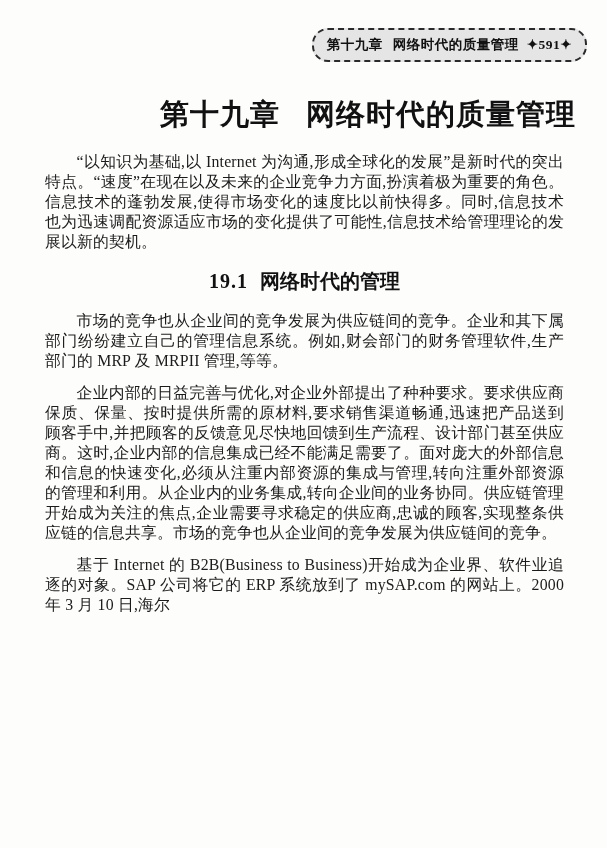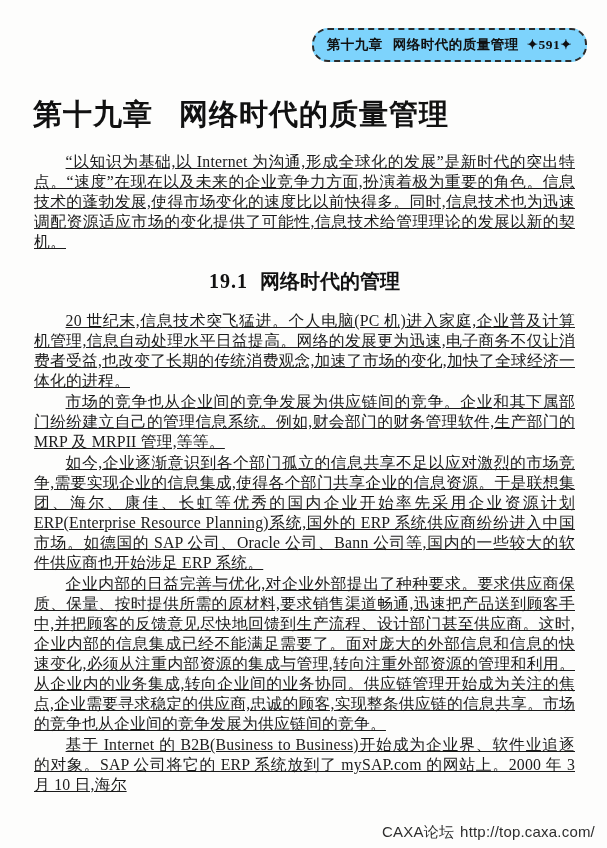--- a/index.html
+++ b/index.html
@@ -23,50 +23,49 @@
     top: 28px;
     right: 20px;
     border: 2.5px dashed #2b2b2b;
     border-radius: 16px;
     padding: 6px 13px 6px 13px;
     font-weight: bold;
     font-size: 13.5px;
     letter-spacing: 0.5px;
     white-space: nowrap;
     color: #111;
-    background: #7dd3fc;
+    background: #e5e5e5;
   }
   .header-badge .sep { display: inline-block; width: 10px; }
   .header-badge .sep2 { display: inline-block; width: 8px; }
 
   .content {
     position: absolute;
     left: 33px;
     top: 0;
     width: 543px;
   }
   h1.chapter-title {
     margin: 93px 0 0 0;
-    text-align: left;
+    text-align: right;
     font-size: 29px;
     font-weight: 900;
     letter-spacing: 1px;
     line-height: 42px;
     color: #111;
   }
   h1.chapter-title .title-gap { display: inline-block; width: 26px; }
 
   p.body-par {
-    margin: 1px;
+    margin: 12px;
     font-size: 15.8px;
     line-height: 20px;
     text-align: justify;
     text-indent: 2em;
     letter-spacing: 0.2px;
-    text-decoration: underline;
   }
   p.intro-par { margin-top: 17px; }
 
   h2.section-heading {
     margin: 16px 0 17px 0;
     text-align: center;
     font-size: 20px;
     font-weight: 900;
     line-height: 26px;
     color: #111;
@@ -99,25 +98,20 @@
     <h1 class="chapter-title">
       <span>第十九章</span><span class="title-gap"></span><span>网络时代的质量管理</span>
     </h1>
 
     <p class="body-par intro-par">“以知识为基础,以 Internet 为沟通,形成全球化的发展”是新时代的突出特点。“速度”在现在以及未来的企业竞争力方面,扮演着极为重要的角色。信息技术的蓬勃发展,使得市场变化的速度比以前快得多。同时,信息技术也为迅速调配资源适应市场的变化提供了可能性,信息技术给管理理论的发展以新的契机。</p>
 
     <h2 class="section-heading">
       <span class="num">19.1</span><span>网络时代的管理</span>
     </h2>
 
-    <p class="body-par">20 世纪末,信息技术突飞猛进。个人电脑(PC 机)进入家庭,企业普及计算机管理,信息自动处理水平日益提高。网络的发展更为迅速,电子商务不仅让消费者受益,也改变了长期的传统消费观念,加速了市场的变化,加快了全球经济一体化的进程。</p>
     <p class="body-par">市场的竞争也从企业间的竞争发展为供应链间的竞争。企业和其下属部门纷纷建立自己的管理信息系统。例如,财会部门的财务管理软件,生产部门的 MRP 及 MRPII 管理,等等。</p>
-    <p class="body-par">如今,企业逐渐意识到各个部门孤立的信息共享不足以应对激烈的市场竞争,需要实现企业的信息集成,使得各个部门共享企业的信息资源。于是联想集团、海尔、康佳、长虹等优秀的国内企业开始率先采用企业资源计划 ERP(Enterprise Resource Planning)系统,国外的 ERP 系统供应商纷纷进入中国市场。如德国的 SAP 公司、Oracle 公司、Bann 公司等,国内的一些较大的软件供应商也开始涉足 ERP 系统。</p>
     <p class="body-par">企业内部的日益完善与优化,对企业外部提出了种种要求。要求供应商保质、保量、按时提供所需的原材料,要求销售渠道畅通,迅速把产品送到顾客手中,并把顾客的反馈意见尽快地回馈到生产流程、设计部门甚至供应商。这时,企业内部的信息集成已经不能满足需要了。面对庞大的外部信息和信息的快速变化,必须从注重内部资源的集成与管理,转向注重外部资源的管理和利用。从企业内的业务集成,转向企业间的业务协同。供应链管理开始成为关注的焦点,企业需要寻求稳定的供应商,忠诚的顾客,实现整条供应链的信息共享。市场的竞争也从企业间的竞争发展为供应链间的竞争。</p>
     <p class="body-par">基于 Internet 的 B2B(Business to Business)开始成为企业界、软件业追逐的对象。SAP 公司将它的 ERP 系统放到了 mySAP.com 的网站上。2000 年 3 月 10 日,海尔</p>
 
   </div>
 
-  <div class="watermark">
-    <span>CAXA论坛</span><span class="wm-gap"></span><span>http://top.caxa.com/</span>
-  </div>
 
 </div>
 
 </body></html>

